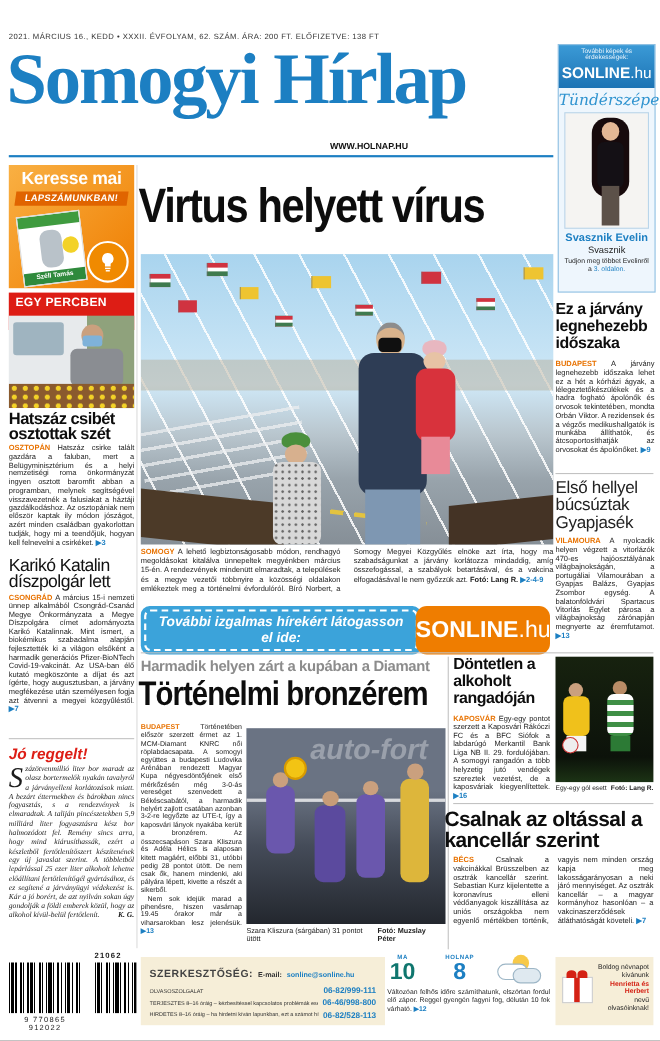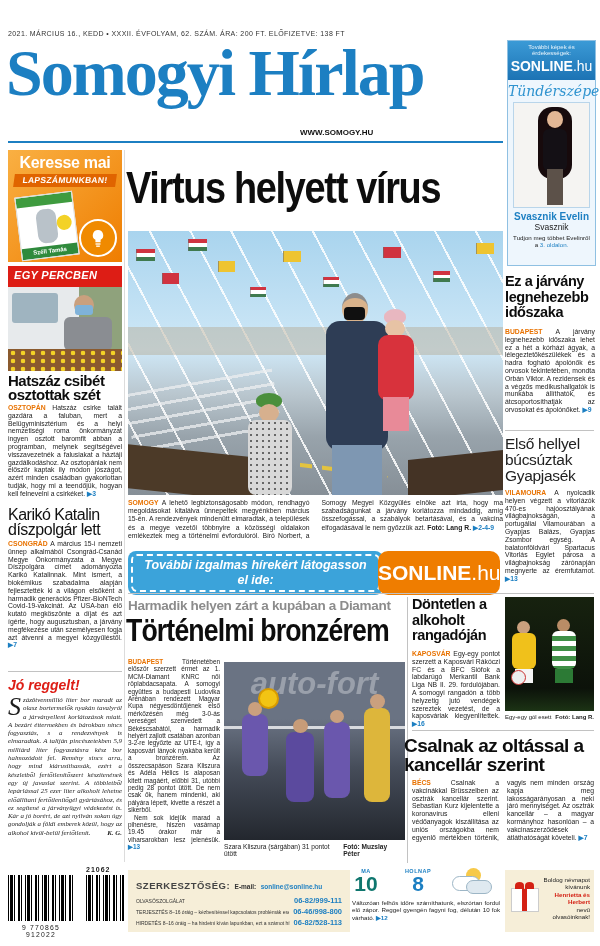--- a/index.html
+++ b/index.html
@@ -21,21 +21,21 @@
   p{margin:0;}
 </style>
 </head>
 <body>
 
 <div id="page">
 
   <div class="abs" style="left:8px;top:30px;font-size:7px;letter-spacing:.4px;color:#333;">2021. MÁRCIUS 16., KEDD • XXXII. ÉVFOLYAM, 62. SZÁM. ÁRA: 200 FT. ELŐFIZETVE: 138 FT</div>
   <div class="abs" style="left:6px;top:40px;font-family:'Liberation Serif',serif;font-weight:bold;
        font-size:66px;line-height:1;letter-spacing:-2px;color:#1c7fc2;">Somogyi Hírlap</div>
-  <div class="abs" style="left:300px;top:128px;font-size:8px;font-weight:bold;color:#111;">WWW.SOMOGY.HU</div>
+  <div class="abs" style="left:300px;top:128px;font-size:8px;font-weight:bold;color:#111;">WWW.HOLNAP.HU</div>
   <div class="abs bluebar" style="left:8px;top:141px;width:495px;height:2px;"></div>
 
   <div class="abs" style="left:507px;top:40px;width:87px;height:224px;border:1px solid #8fc0e2;background:#eef6fd;">
     <div style="height:36px;background:linear-gradient(#3b9ad6,#1c73b4);text-align:center;padding-top:3px;">
       <div style="font-size:6px;color:#e8f4fc;">További képek és érdekességek:</div>
       <div style="font-size:14px;color:#fff;margin-top:2px;"><b>SONLINE</b><span>.hu</span></div>
     </div>
     <div style="height:22px;text-align:center;font-family:'DejaVu Serif',serif;font-style:italic;
          font-size:14px;line-height:22px;color:#2f93cf;">Tündérszépek</div>
     <div class="photo" style="position:relative;margin:0 5px;height:104px;background:#f5f4f2;border:1px solid #b9d5ea;">
@@ -70,21 +70,21 @@
          border:2px solid #fff;display:flex;align-items:center;justify-content:center;">
       <svg width="20" height="20" viewBox="0 0 24 24">
         <path d="M12 2.5a6.2 6.2 0 0 0-3.1 11.6v3h6.2v-3A6.2 6.2 0 0 0 12 2.5z" fill="#fff"></path>
         <rect x="9" y="18.4" width="6" height="1.6" fill="#fff"></rect>
         <rect x="9.8" y="21" width="4.4" height="1.6" fill="#fff"></rect>
       </svg>
     </div>
   </div>
 
   <div class="abs" style="left:8px;top:266px;width:114px;height:34px;background:#dd1d15;color:#fff;
-       font-weight:bold;font-style:italic;font-size:11px;line-height:18px;padding-left:6px;box-sizing:border-box;letter-spacing:.3px;">EGY PERCBEN</div>
+       font-weight:bold;font-size:11px;line-height:18px;padding-left:6px;box-sizing:border-box;letter-spacing:.3px;">EGY PERCBEN</div>
 
   <div class="photo" style="left:8px;top:287px;width:114px;height:84px;background:linear-gradient(90deg,#e7eaec 0 62%,#8fa27c 62%);">
     <div class="abs" style="left:4px;top:6px;width:46px;height:30px;background:#9fb4c0;border-radius:3px;"></div>
     <div class="abs" style="left:66px;top:8px;width:20px;height:20px;border-radius:50%;background:#caa07e;"></div>
     <div class="abs" style="left:67px;top:18px;width:18px;height:10px;border-radius:3px;background:#7fb2d9;"></div>
     <div class="abs" style="left:56px;top:30px;width:48px;height:34px;border-radius:6px;background:#8a8d92;"></div>
     <div class="abs" style="left:0;bottom:0;width:100%;height:22px;background:#8a5a2e;
          background-image:radial-gradient(circle,#f3d227 2px,transparent 2.6px);background-size:10px 8px;"></div>
   </div>
 
@@ -185,22 +185,22 @@
       <span>Történetében először szerzett érmet az 1. MCM-Diamant KNRC női röplabdacsapata. A somogyi együttes a budapesti Ludovika Arénában rendezett Magyar Kupa négyesdöntőjének első mérkőzésén még 3-0-ás vereséget szenvedett a Békéscsabától, a harmadik helyért zajlott csatában azonban 3-2-re legyőzte az UTE-t, így a kaposvári lányok nyakába került a bronzérem. Az összecsapáson Szara Kliszura és Adéla Hélics is alaposan kitett magáért, előbbi 31, utóbbi pedig 28 pontot ütött. De nem csak ők, hanem mindenki, aki pályára lépett, kivette a részét a sikerből.</span>
     </p>
     <p class="jtext" style="font-size:6.4px;line-height:7.4px;text-indent:6px;">
       <span>Nem sok idejük marad a pihenésre, hiszen vasárnap 19.45 órakor már a viharsarokban lesz jelenésük.</span>
       <b class="pref">▶13</b>
     </p>
   </div>
 
   <div class="photo" style="left:224px;top:662px;width:181px;height:178px;
        background:linear-gradient(180deg,#6a7383 0 32%,#454c59 60%,#23272e);">
-    <div class="abs" style="left:0;top:4px;width:100%;text-align:center;font-size:31px;font-weight:bold;
-         font-style:italic;color:rgba(255,255,255,.32);">auto-fort</div>
+    <div class="abs" style="left:0;top:4px;width:100%;text-align:center;font-size:26px;font-weight:bold;
+         font-style:italic;color:rgba(255,255,255,.32);padding-left:21px;">auto-fort</div>
     <div class="abs" style="left:0;top:64px;width:100%;height:3px;background:rgba(255,255,255,.75);"></div>
     <div class="abs" style="left:18px;top:52px;width:26px;height:62px;border-radius:8px;background:#6a57ad;"></div>
     <div class="abs" style="left:24px;top:40px;width:14px;height:14px;border-radius:50%;background:#caa07e;"></div>
     <div class="abs" style="left:62px;top:70px;width:28px;height:70px;border-radius:8px;background:#5b4a9e;"></div>
     <div class="abs" style="left:69px;top:57px;width:15px;height:14px;border-radius:50%;background:#c79c78;"></div>
     <div class="abs" style="left:100px;top:60px;width:26px;height:76px;border-radius:8px;background:#6a57ad;"></div>
     <div class="abs" style="left:106px;top:48px;width:14px;height:13px;border-radius:50%;background:#caa07e;"></div>
     <div class="abs" style="left:140px;top:46px;width:26px;height:94px;border-radius:8px;background:#ddb63b;"></div>
     <div class="abs" style="left:146px;top:32px;width:15px;height:15px;border-radius:50%;background:#caa07e;"></div>
     <div class="abs" style="left:34px;top:26px;width:17px;height:17px;border-radius:50%;background:#f2c414;border:2px solid #d89b00;"></div>

